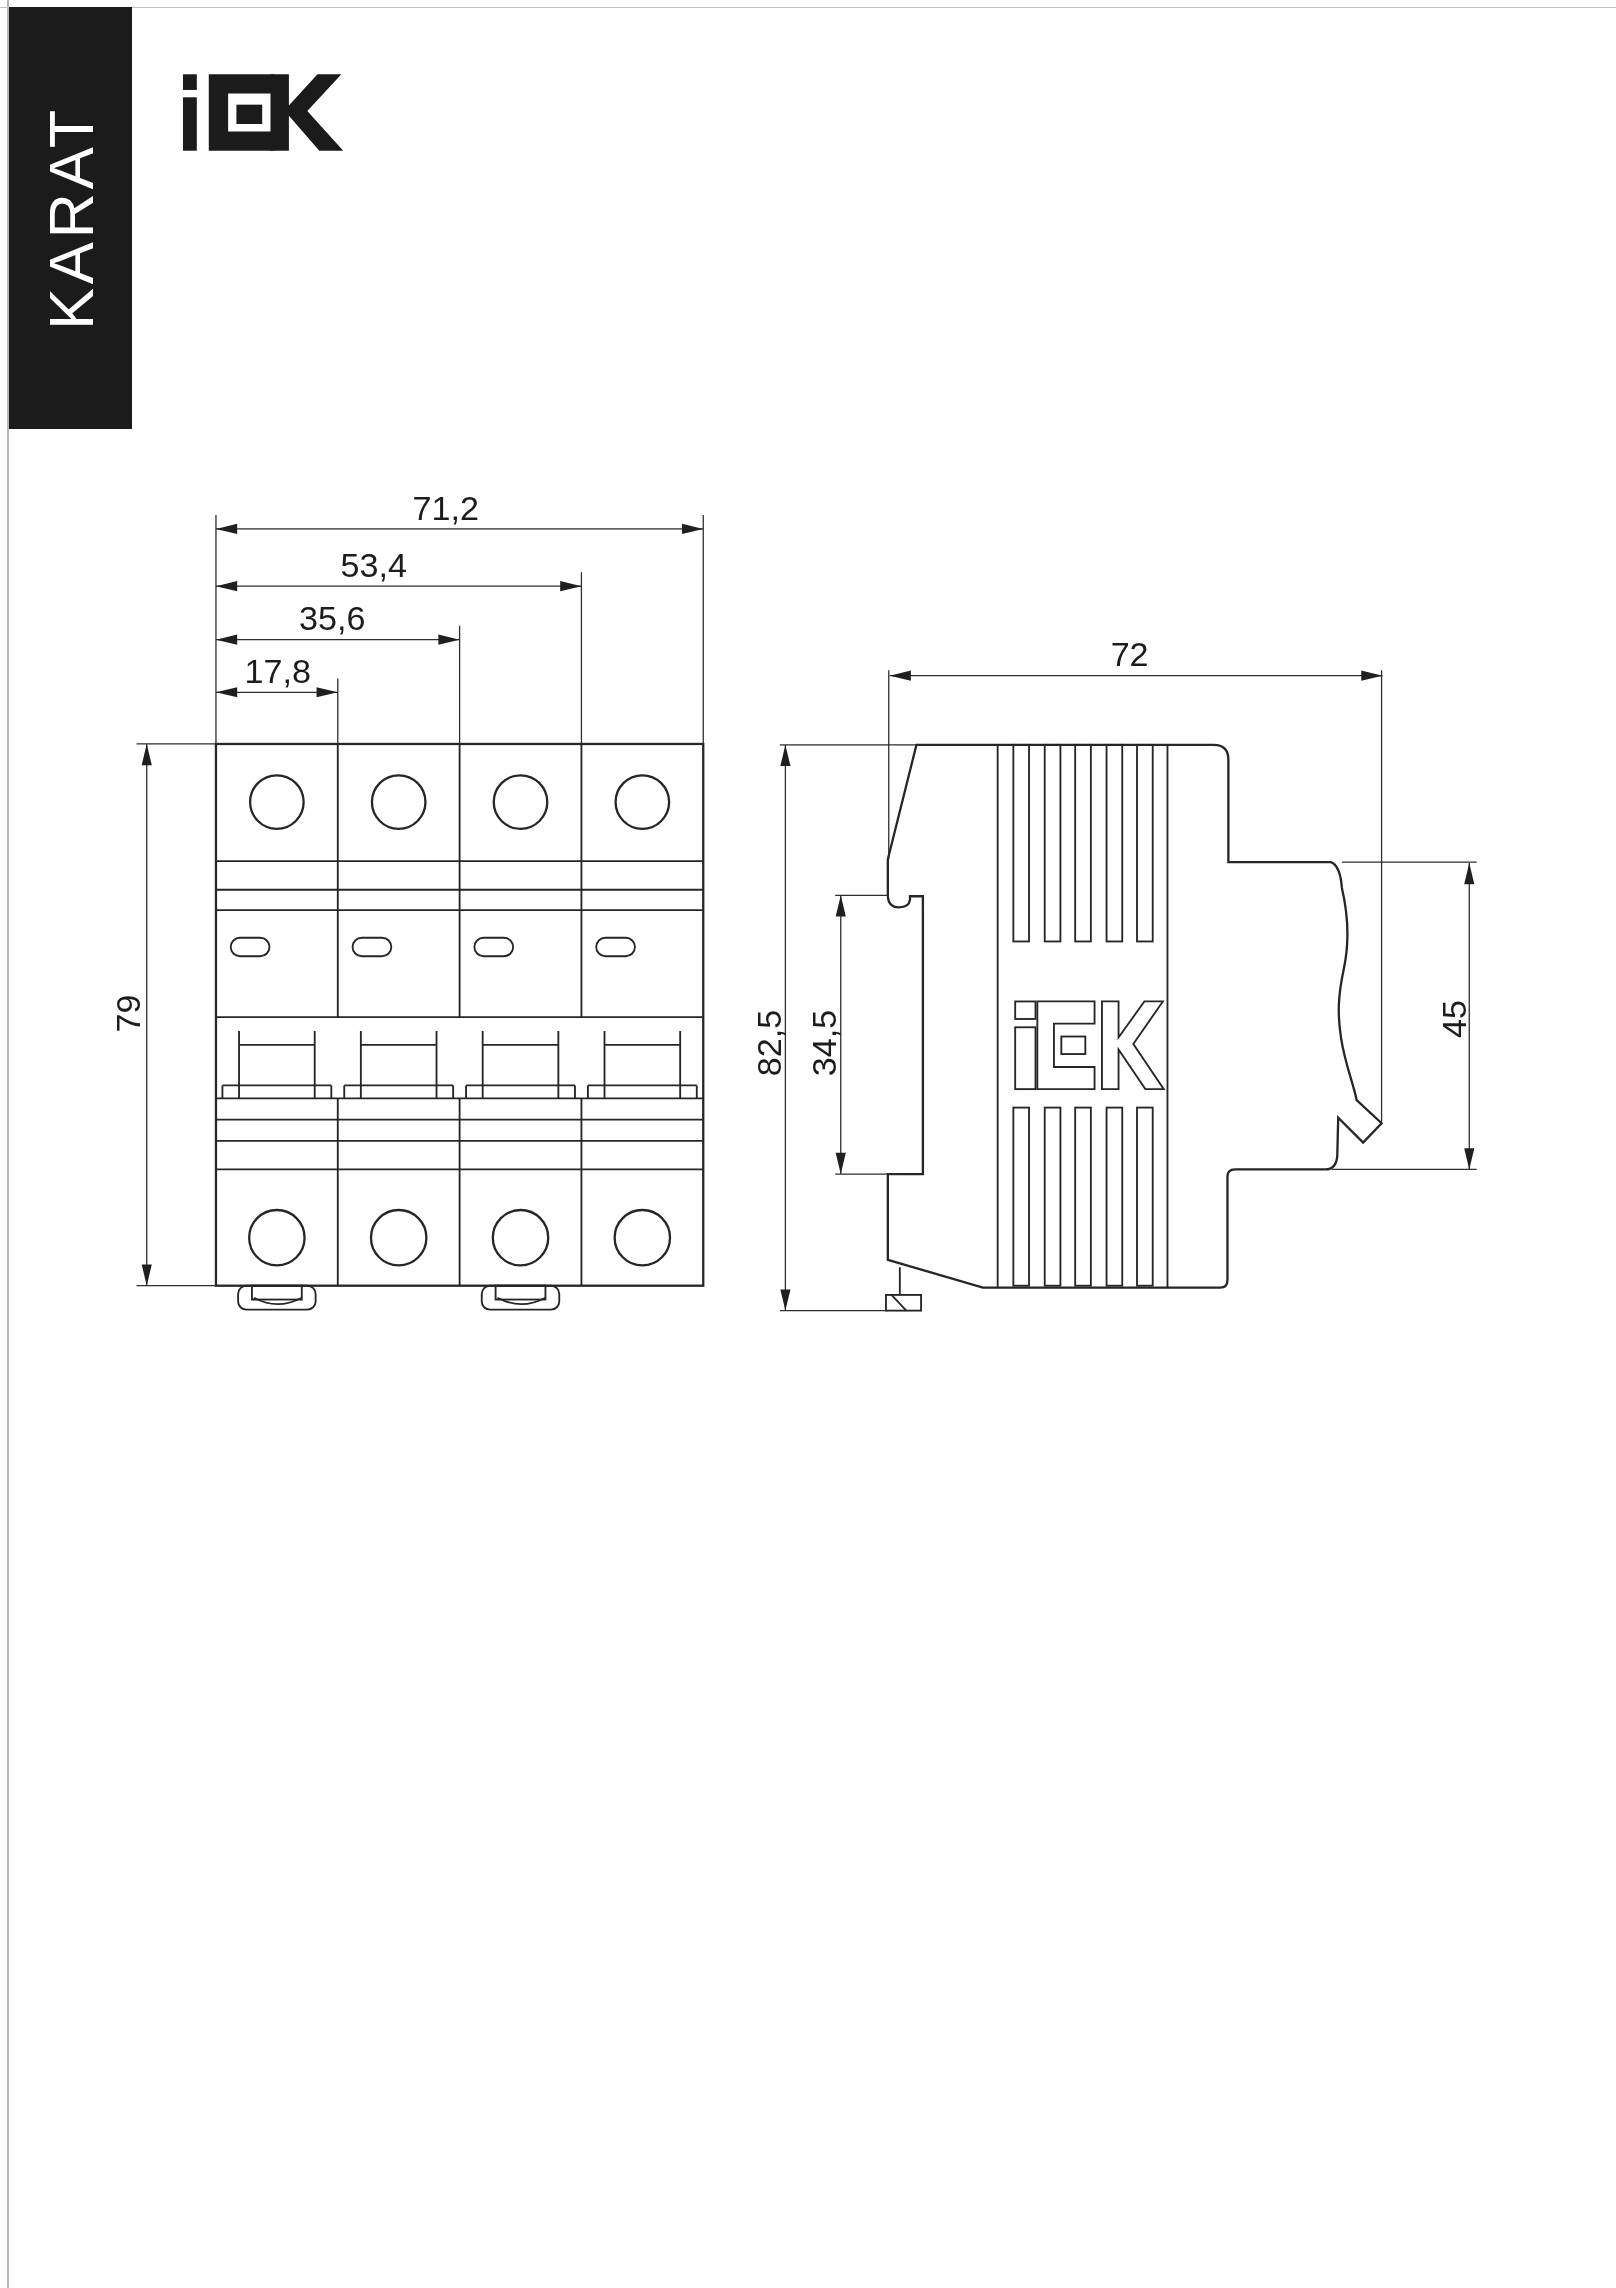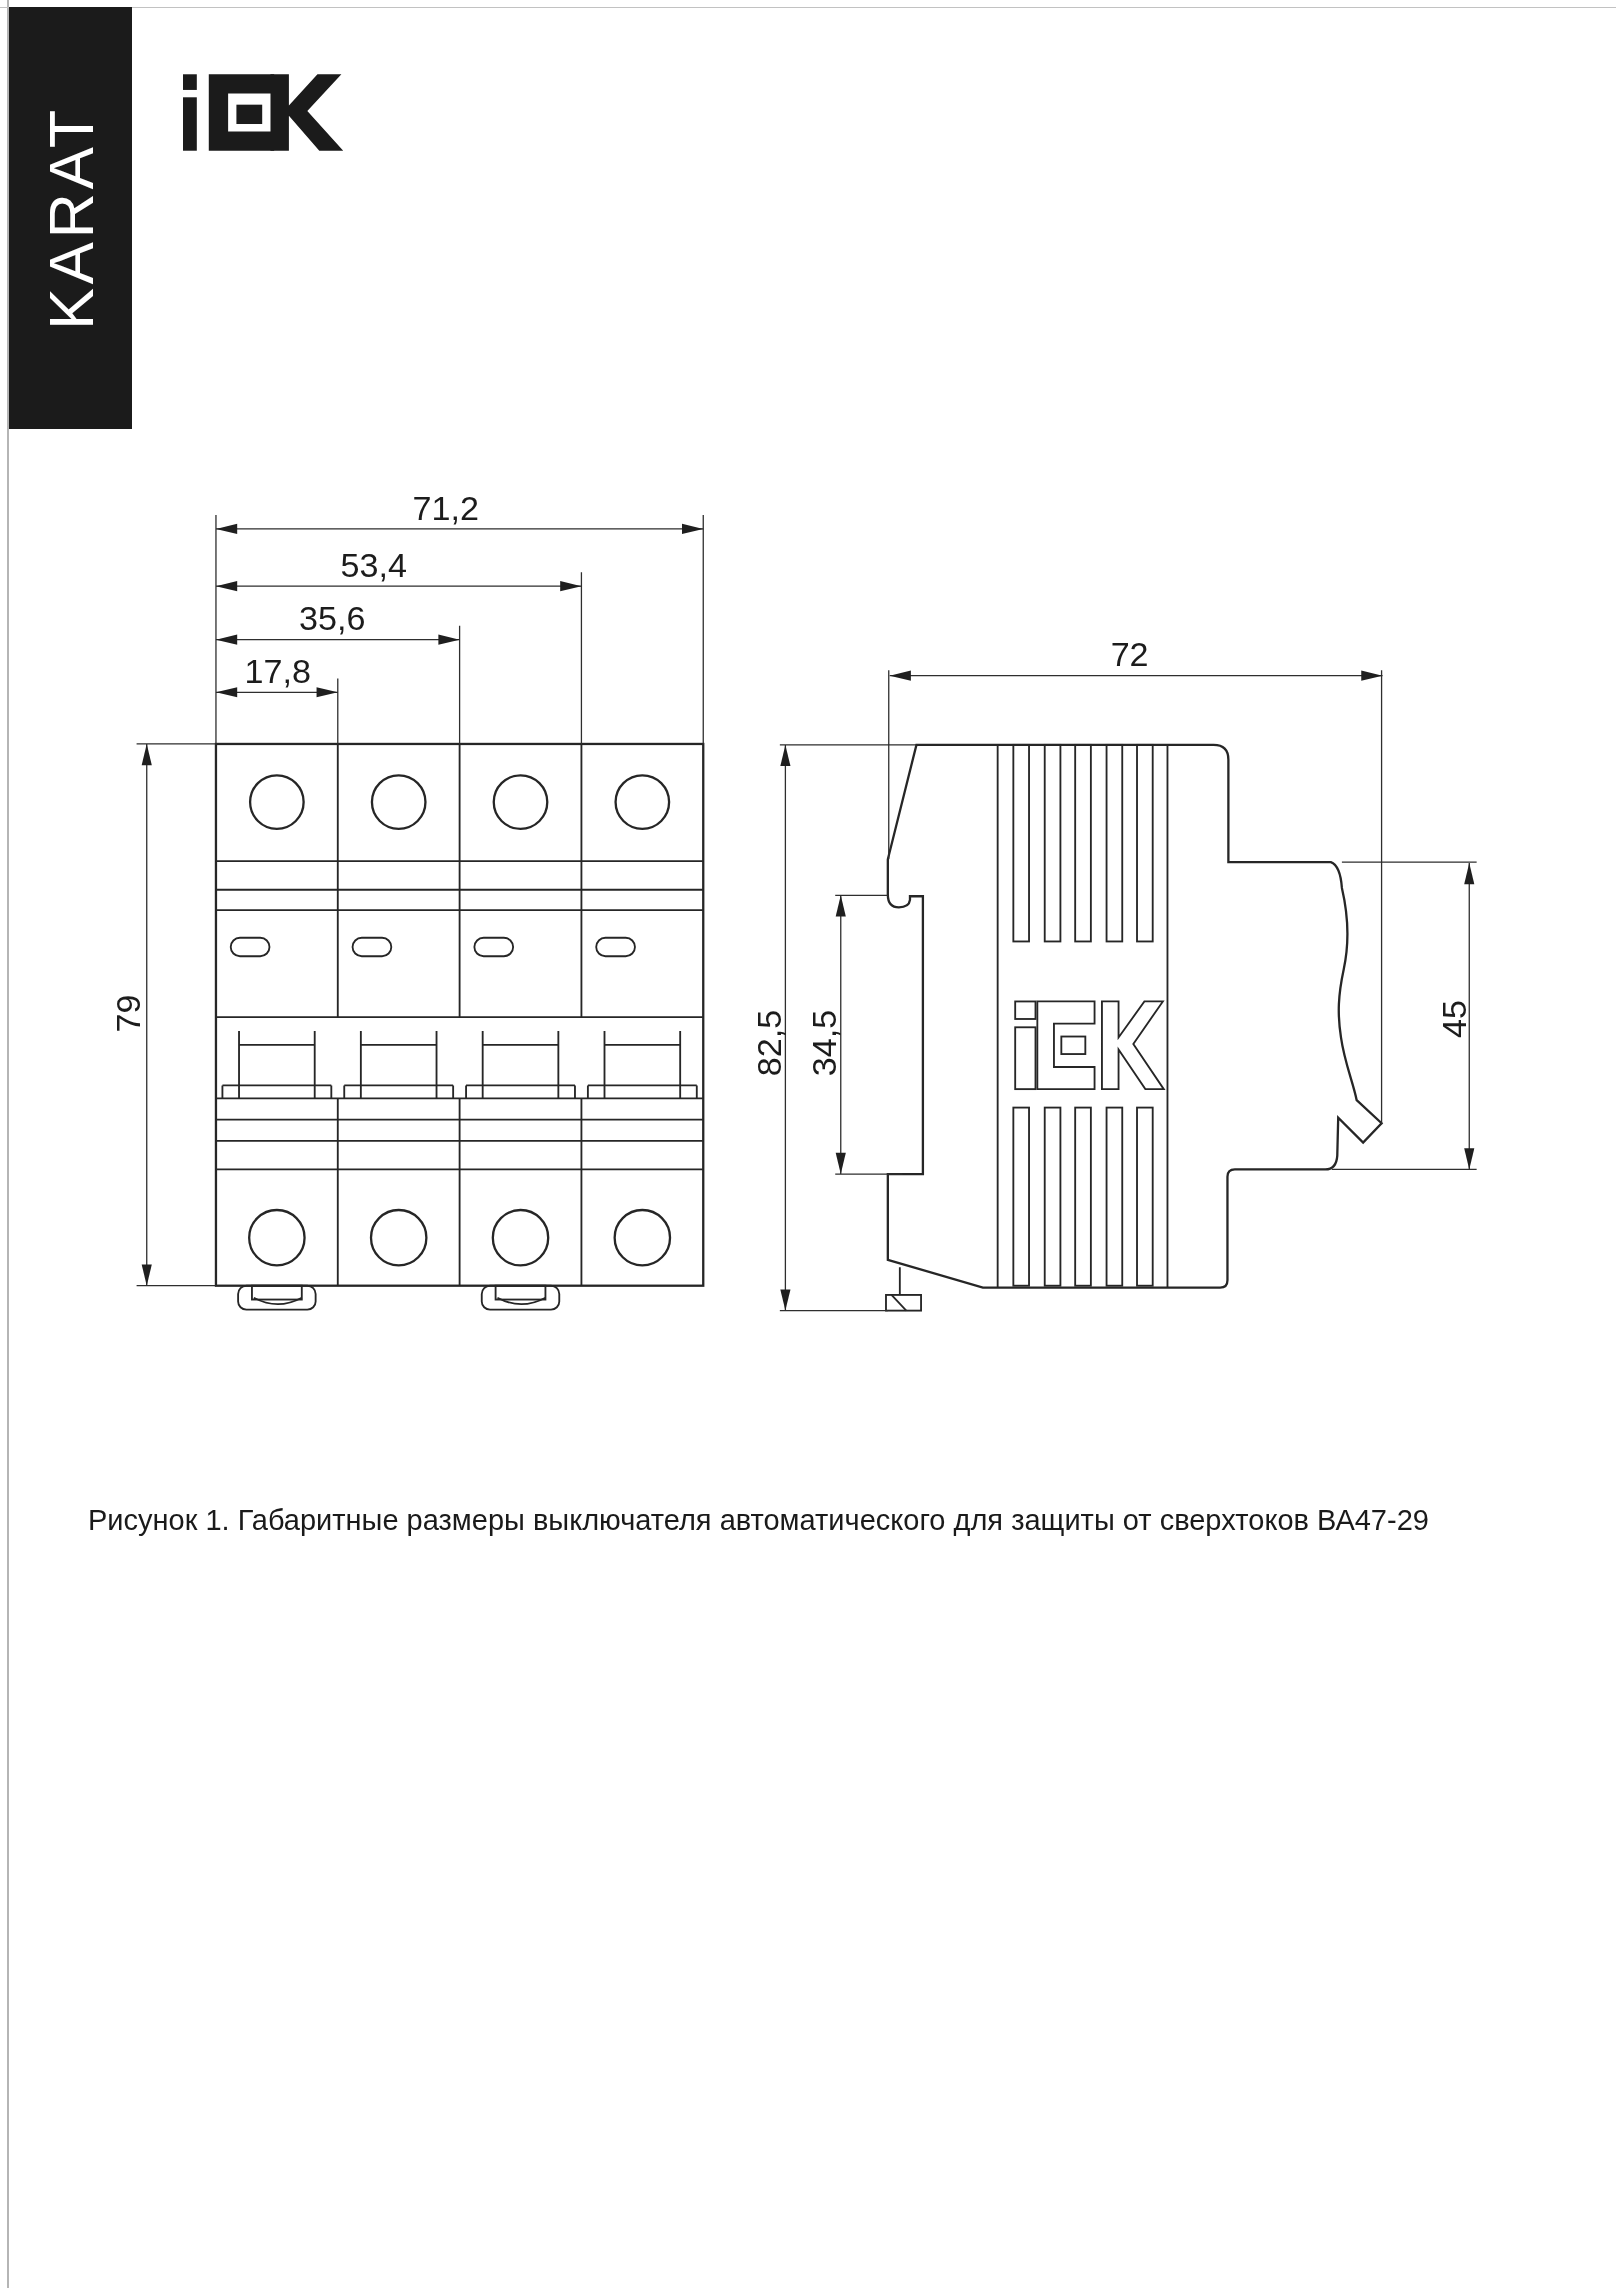--- a/index.html
+++ b/index.html
@@ -172,16 +172,15 @@
         <polygon class="arrow" points="1592,935 1586.5,958 1597.5,958"></polygon>
         <polygon class="arrow" points="1592,1267 1586.5,1244 1597.5,1244"></polygon>
       </g>
       <text class="dimtext" x="1224" y="722" text-anchor="middle">72</text>
       <text class="dimtext" x="846" y="1130" text-anchor="middle" transform="rotate(-90 846 1130)">82,5</text>
       <text class="dimtext" x="906" y="1130" text-anchor="middle" transform="rotate(-90 906 1130)">34,5</text>
       <text class="dimtext" x="1588" y="1104" text-anchor="middle" transform="rotate(-90 1588 1104)">45</text>
     </g>
   </svg>
 
-  <div class="caption">Рисунок 1. Габаритные размеры выключателя автоматического для защиты от сверхтоков ВА47-29</div>
 
 </div>
 
 
 </body></html>

